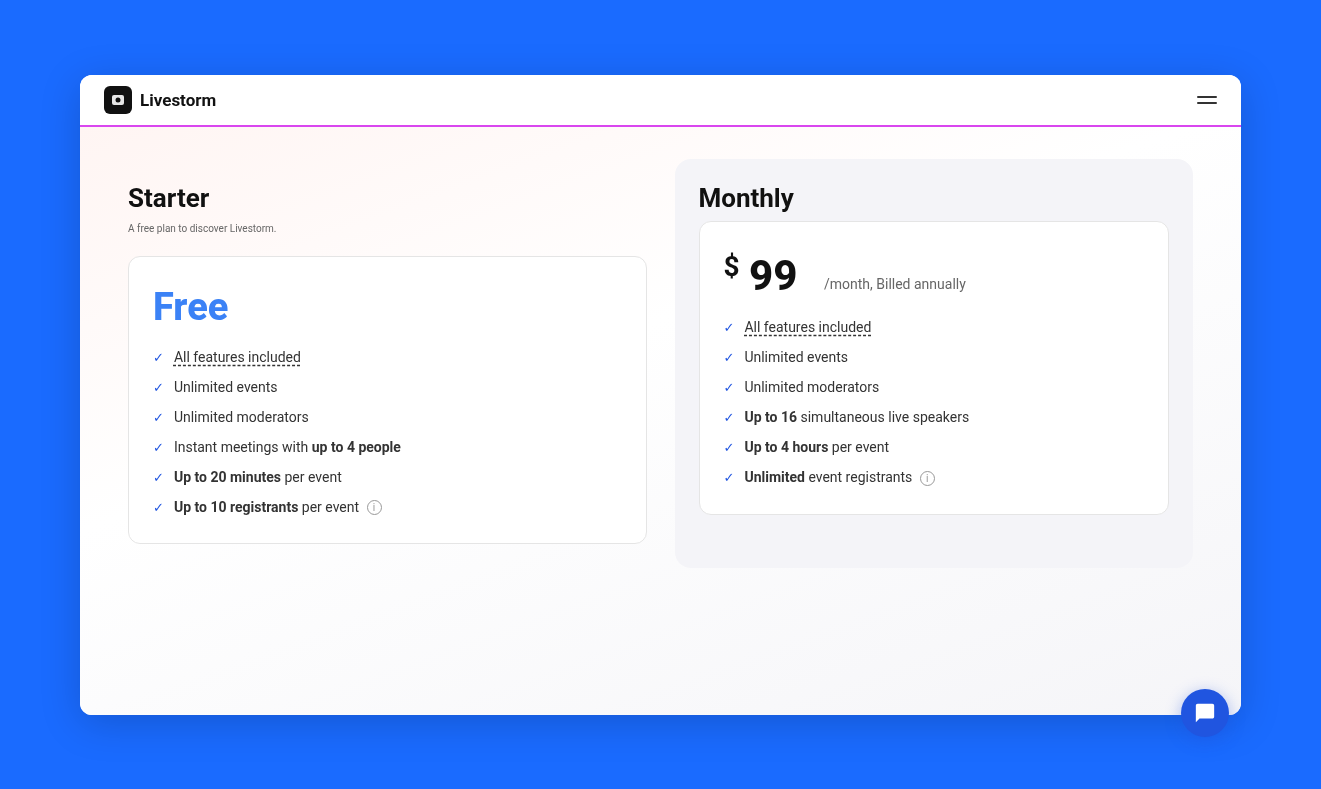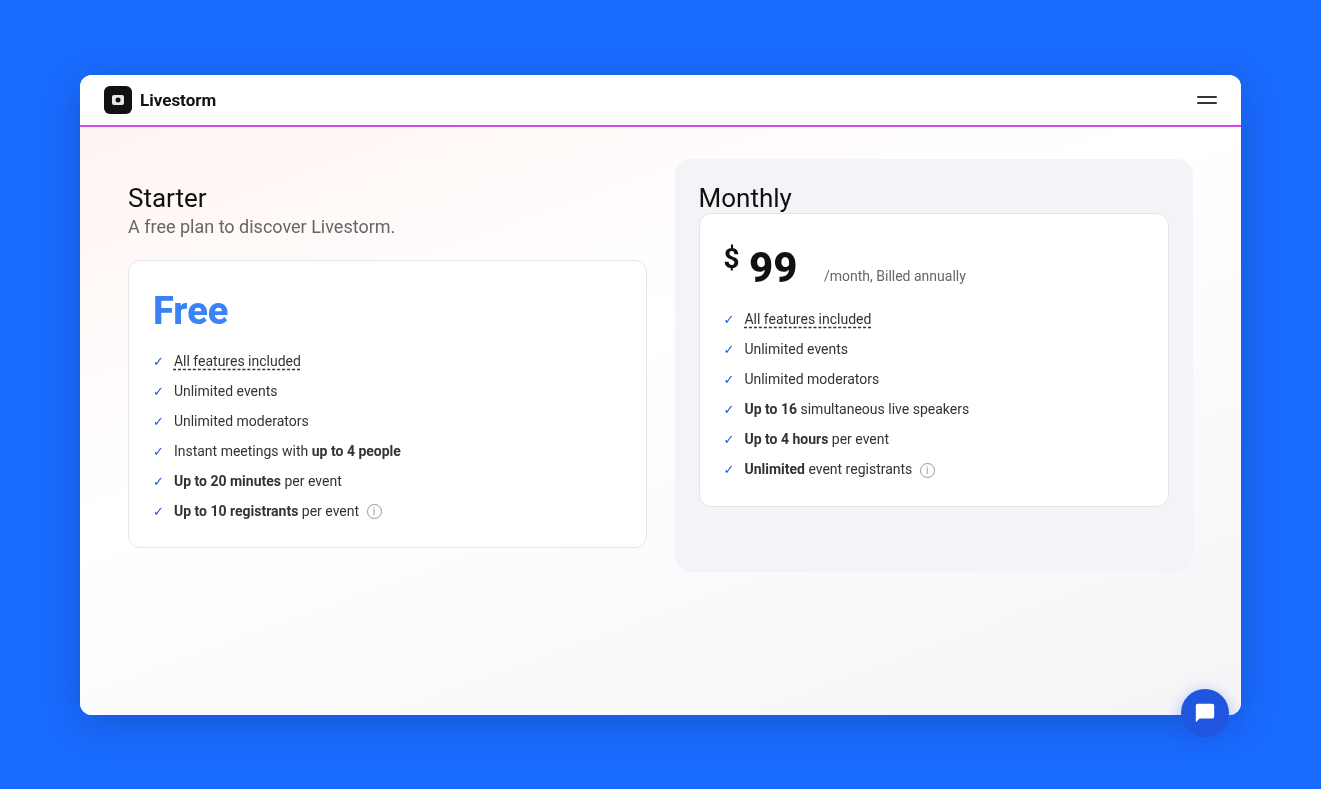--- a/index.html
+++ b/index.html
@@ -130,25 +130,26 @@
     .plan-section.premium-section {
       background: #f4f4f8;
       border-radius: 16px;
       padding: 24px;
     }
     .plan-section.starter-section {
       padding: 24px 0;
     }
     .plan-title {
       font-size: 26px;
-      font-weight: 400;
+      font-weight: 700;
       color: #111;
+      margin-bottom: 8px;
     }
     .plan-description {
-      font-size: 18px;
+      font-size: 10px;
       color: #666;
       line-height: 1.5;
       margin-bottom: 20px;
     }
     .pricing-card {
       background: #fff;
       border-radius: 12px;
       padding: 28px 24px;
       border: 1px solid #e5e5e5;
     }

